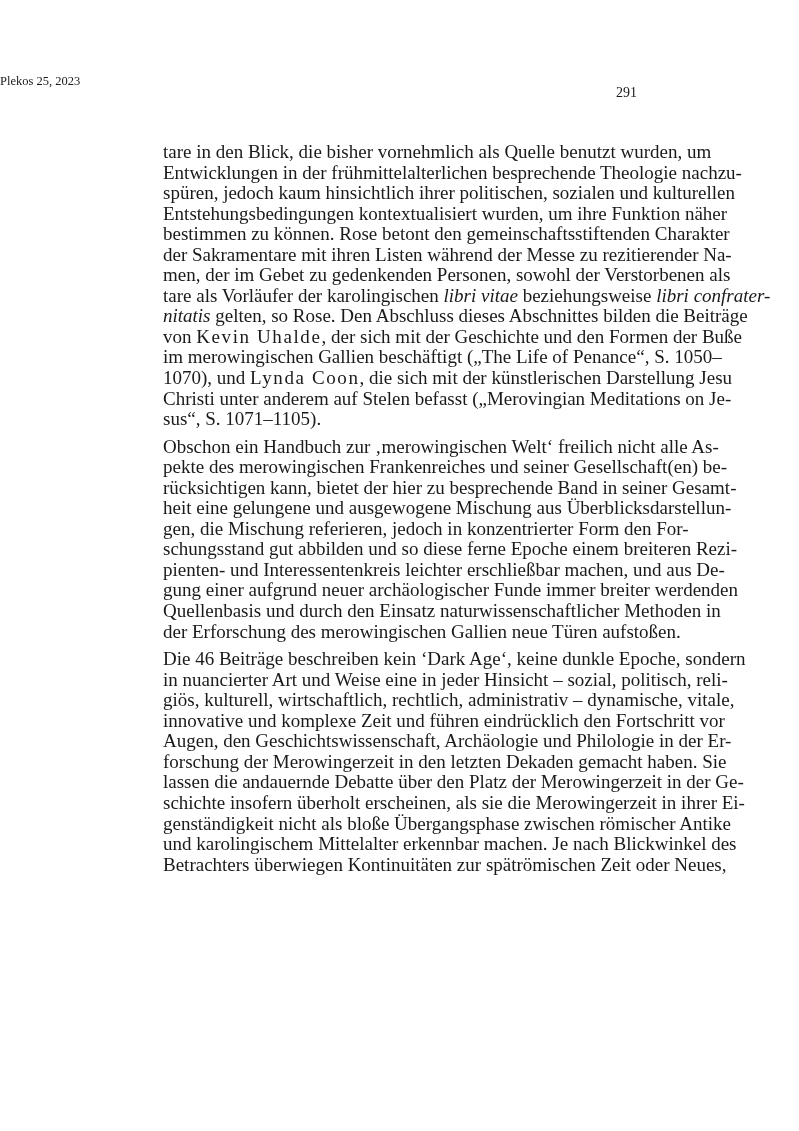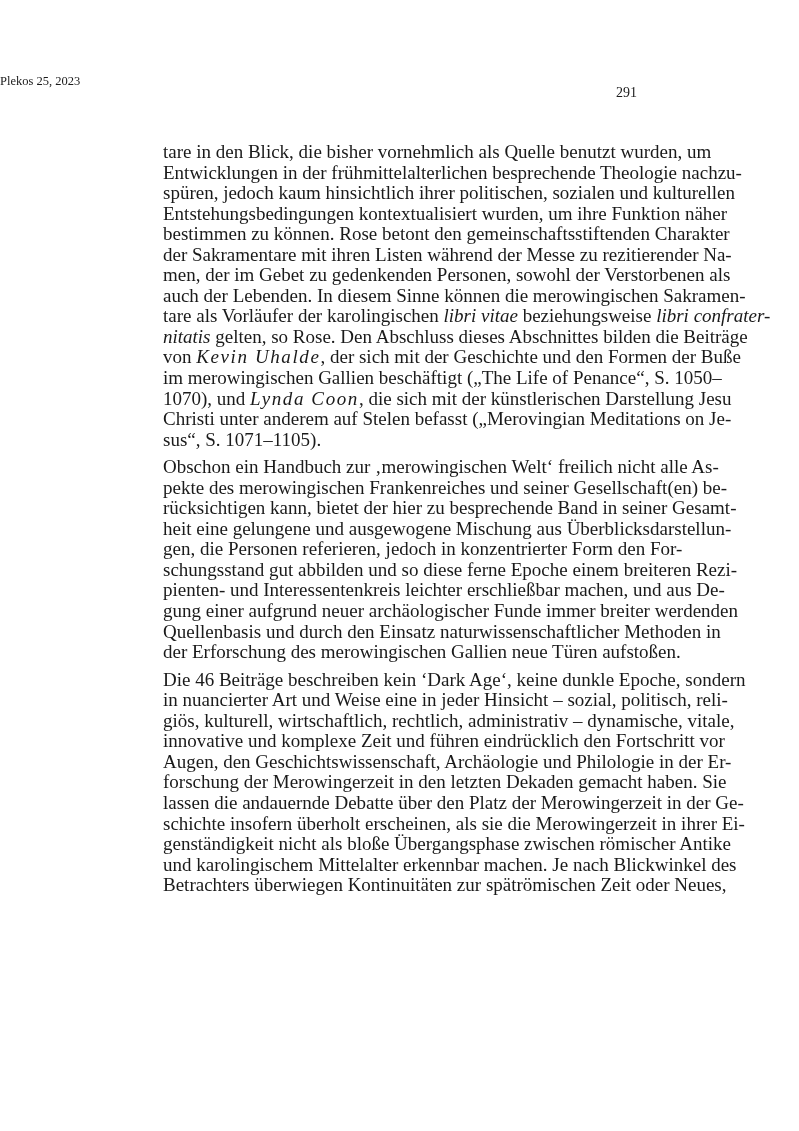--- a/index.html
+++ b/index.html
@@ -5,55 +5,54 @@
   html, body { margin: 0; padding: 0; background: #ffffff; }
   body { width: 799px; height: 1131px; position: relative; overflow: hidden;
          font-family: "Liberation Serif", "DejaVu Serif", serif; color: #1a1a1a; }
   .header { position: absolute; top: 72px; left: 0; width: 799px; height: 20px; font-size: 12.5px; }
   .header .journal { position: absolute; left: 0; width: 674px; text-align: left; top: 2px; }
   .header .pageno { position: absolute; right: 162px; top: 13px; font-size: 14px; }
   .content { position: absolute; top: 142px; left: 163px; width: 473px; font-size: 19px; line-height: 20.55px; }
   .line { display: block; white-space: nowrap; text-align: justify; text-align-last: justify; height: 20.55px; }
   .line.last { text-align-last: left; }
   .para { margin: 0 0 7px 0; }
-  .spaced { letter-spacing: 1.6px; font-style: italic; }
+  .spaced { letter-spacing: 1.6px; }
   i { }
 </style>
 </head>
 <body>
 
 <div class="header">
   <span class="journal">Plekos 25, 2023</span>
   <span class="pageno">291</span>
 </div>
 
 <div class="content" id="content">
     <div class="para">
       <span class="line"><span>tare in den Blick, die bisher vornehmlich als Quelle benutzt wurden, um</span></span>
       <span class="line"><span>Entwicklungen in der frühmittelalterlichen besprechende Theologie nachzu-</span></span>
       <span class="line"><span>spüren, jedoch kaum hinsichtlich ihrer politischen, sozialen und kulturellen</span></span>
       <span class="line"><span>Entstehungsbedingungen kontextualisiert wurden, um ihre Funktion näher</span></span>
       <span class="line"><span>bestimmen zu können. Rose betont den gemeinschaftsstiftenden Charakter</span></span>
       <span class="line"><span>der Sakramentare mit ihren Listen während der Messe zu rezitierender Na-</span></span>
       <span class="line"><span>men, der im Gebet zu gedenkenden Personen, sowohl der Verstorbenen als</span></span>
-      <span class="line"><span>auch der Lebenden. In diesem Sinne können die merowingischen Sakramen-</span></span>
       <span class="line"><span>tare als Vorläufer der karolingischen </span><i>libri vitae</i><span> beziehungsweise </span><i>libri confrater-</i></span>
       <span class="line"><i>nitatis</i><span> gelten, so Rose. Den Abschluss dieses Abschnittes bilden die Beiträge</span></span>
       <span class="line"><span>von </span><span class="spaced">Kevin Uhalde</span><span>, der sich mit der Geschichte und den Formen der Buße</span></span>
       <span class="line"><span>im merowingischen Gallien beschäftigt („The Life of Penance“, S. 1050–</span></span>
       <span class="line"><span>1070), und </span><span class="spaced">Lynda Coon</span><span>, die sich mit der künstlerischen Darstellung Jesu</span></span>
       <span class="line"><span>Christi unter anderem auf Stelen befasst („Merovingian Meditations on Je-</span></span>
       <span class="line last"><span>sus“, S. 1071–1105).</span></span>
     </div>
     <div class="para">
       <span class="line"><span>Obschon ein Handbuch zur ‚merowingischen Welt‘ freilich nicht alle As-</span></span>
       <span class="line"><span>pekte des merowingischen Frankenreiches und seiner Gesellschaft(en) be-</span></span>
       <span class="line"><span>rücksichtigen kann, bietet der hier zu besprechende Band in seiner Gesamt-</span></span>
       <span class="line"><span>heit eine gelungene und ausgewogene Mischung aus Überblicksdarstellun-</span></span>
-      <span class="line"><span>gen, die Personen referieren, jedoch in konzentrierter Form den For-</span></span>
+      <span class="line"><span>gen, die Mischung referieren, jedoch in konzentrierter Form den For-</span></span>
       <span class="line"><span>schungsstand gut abbilden und so diese ferne Epoche einem breiteren Rezi-</span></span>
       <span class="line"><span>pienten- und Interessentenkreis leichter erschließbar machen, und aus De-</span></span>
       <span class="line"><span>gung einer aufgrund neuer archäologischer Funde immer breiter werdenden</span></span>
       <span class="line"><span>Quellenbasis und durch den Einsatz naturwissenschaftlicher Methoden in</span></span>
       <span class="line last"><span>der Erforschung des merowingischen Gallien neue Türen aufstoßen.</span></span>
     </div>
     <div class="para">
       <span class="line"><span>Die 46 Beiträge beschreiben kein ‘Dark Age‘, keine dunkle Epoche, sondern</span></span>
       <span class="line"><span>in nuancierter Art und Weise eine in jeder Hinsicht – sozial, politisch, reli-</span></span>
       <span class="line"><span>giös, kulturell, wirtschaftlich, rechtlich, administrativ – dynamische, vitale,</span></span>

